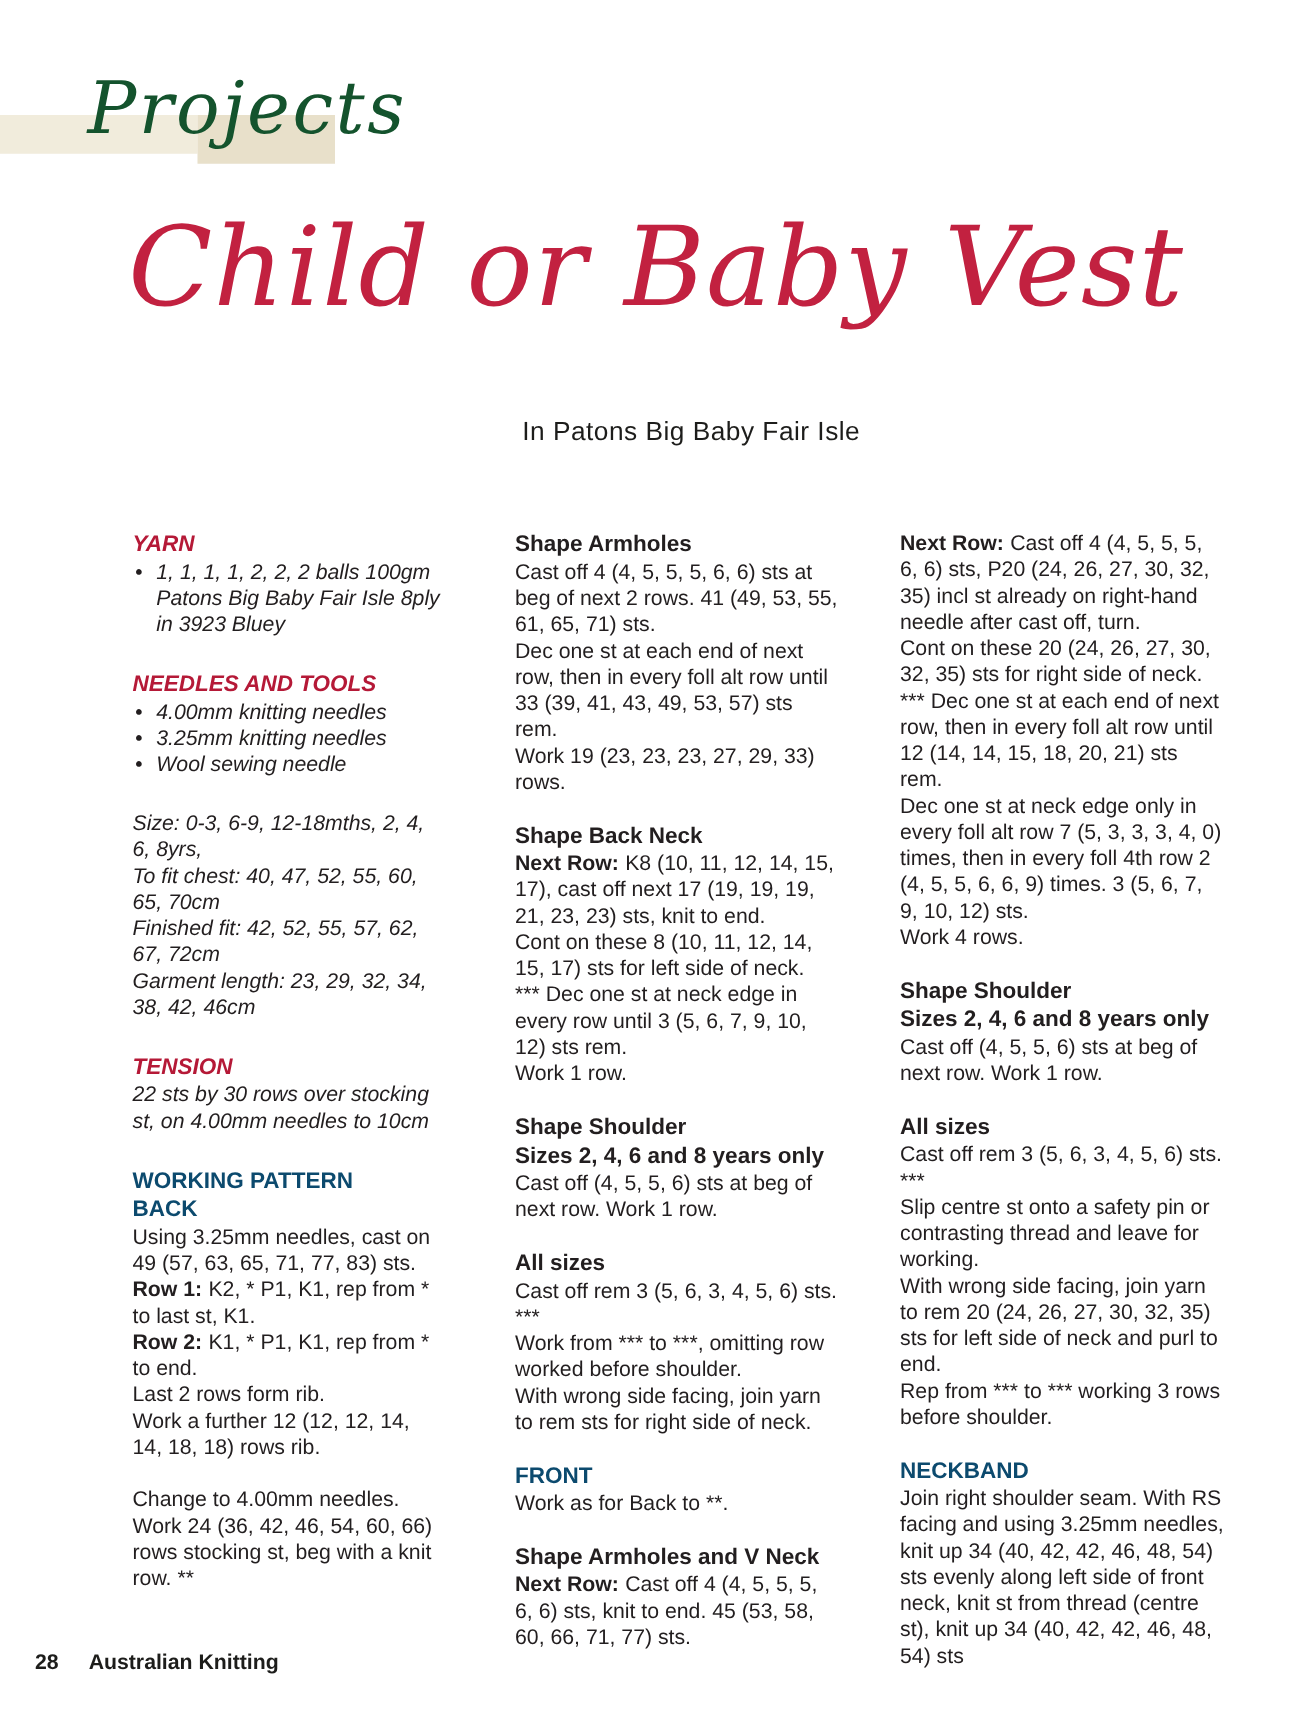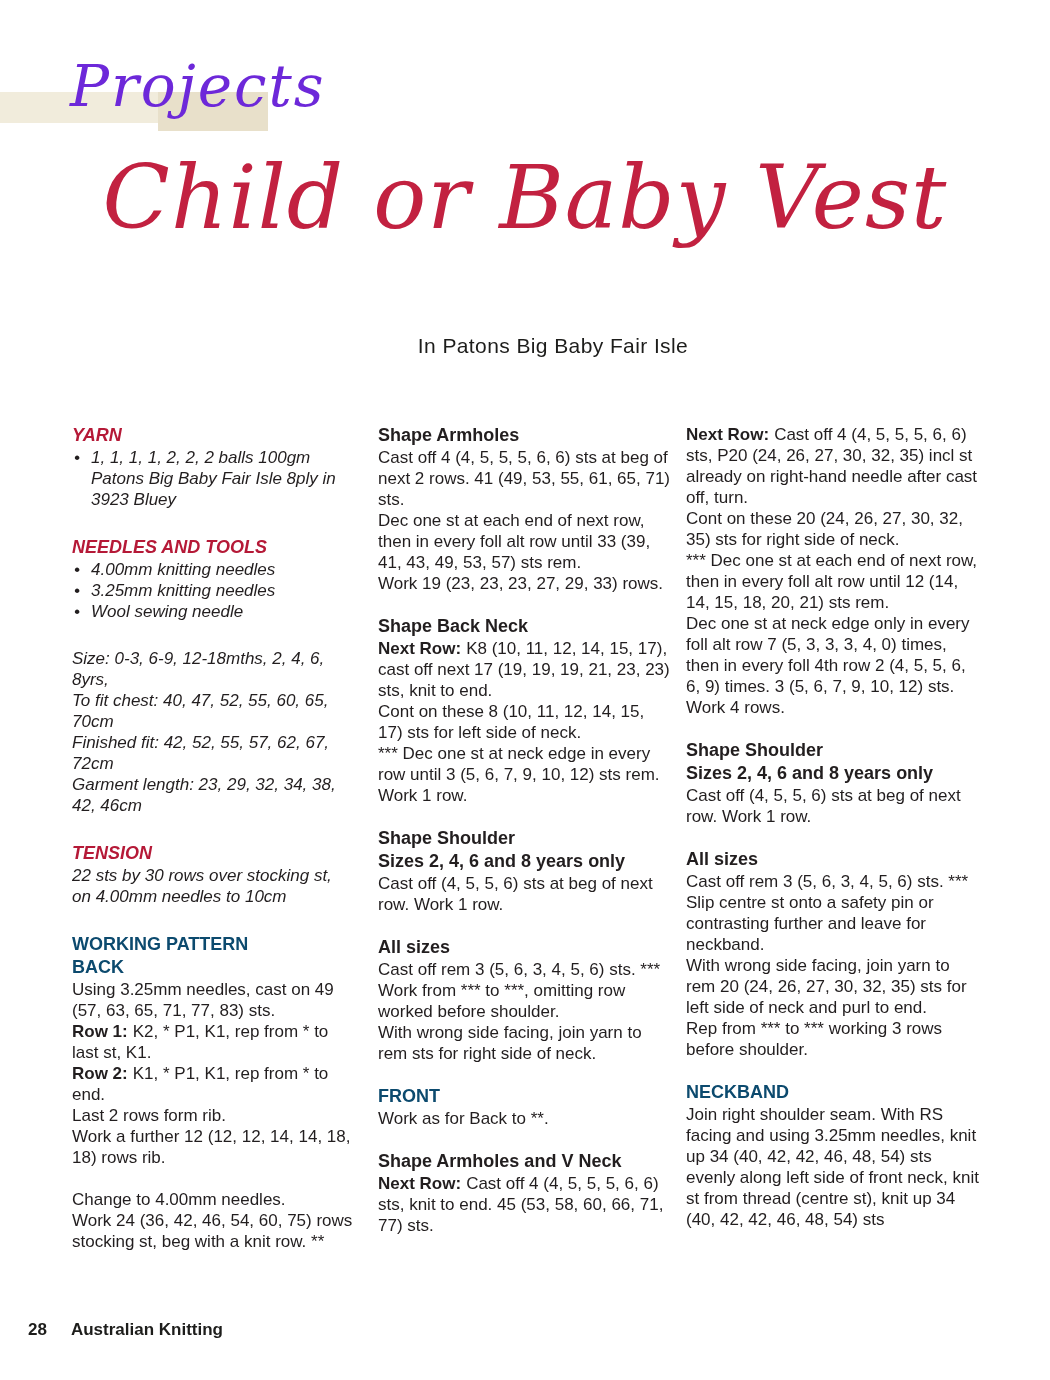--- a/index.html
+++ b/index.html
@@ -10,39 +10,39 @@
   }
   .page { position:absolute; left:0; top:0; width:1050px; height:1380px; background:#ffffff; overflow:hidden; }
 
   
   .band-light { position:absolute; left:0; top:92px; width:158px; height:31px; background:#f1ecdc; }
   .band-dark  { position:absolute; left:158px; top:92px; width:110px; height:39px; background:#e8e0ca; }
 
   .kicker {
     position:absolute; left:70px; top:52px; z-index:2;
     font-family:"DejaVu Serif", serif; font-style:italic;
-    font-size:58px; color:#6d28d9; letter-spacing:2px;
+    font-size:58px; color:#14532d; letter-spacing:2px;
   }
   .title {
-    position:absolute; left:0; top:146px; width:100%; text-align:center; z-index:2;
+    position:absolute; left:0; top:162px; width:100%; text-align:center; z-index:2;
     font-family:"DejaVu Serif", serif; font-style:italic; font-weight:normal;
     font-size:88px; color:#c22140; letter-spacing:1px; white-space:nowrap;
   }
   .subtitle {
     position:absolute; left:0; top:334px; width:100%; text-align:center;
     font-size:21px; letter-spacing:0.4px; color:#1d1d1b;margin-left:28px;
   }
 
   
   .col { position:absolute; top:424px; font-size:17px; line-height:21px; }
   .col-left  { left:72px;  width:282px; }
   .col-mid   { left:378px; width:292px; }
   .col-right { left:686px; width:294px; }
 
-  section { margin-bottom:21px; }
+  section { margin-bottom:21px;margin-left:34px; }
   .col-left section { margin-bottom:26px; }
   .sec-ital { font-style:italic; }
 
   h3 { font-size:18px; line-height:23px; font-weight:bold; }
   .h-red       { color:#0c4a6e; font-style:normal; }
   .h-red-ital  { color:#b51937; font-style:italic; }
   .h-black     { color:#221e1f; }
 
   .lead { font-weight:bold; margin-right:5px; }
   .spaced { margin-top:21px; }
@@ -101,21 +101,21 @@
 
     <section>
       <h3 class="h-red">WORKING PATTERN</h3>
       <h3 class="h-red">BACK</h3>
       <div>Using 3.25mm needles, cast on 49 (57, 63, 65, 71, 77, 83) sts.</div>
       <div><span class="lead">Row 1:</span><span>K2, * P1, K1, rep from * to last st, K1.</span></div>
       <div><span class="lead">Row 2:</span><span>K1, * P1, K1, rep from * to end.</span></div>
       <div>Last 2 rows form rib.</div>
       <div>Work a further 12 (12, 12, 14, 14, 18, 18) rows rib.</div>
       <div class="spaced">Change to 4.00mm needles.</div>
-      <div>Work 24 (36, 42, 46, 54, 60, 75) rows stocking st, beg with a knit row. **</div>
+      <div>Work 24 (36, 42, 46, 54, 60, 66) rows stocking st, beg with a knit row. **</div>
     </section>
 
   </div>
 
   <div class="col col-mid">
 
     <section>
       <h3 class="h-black">Shape Armholes</h3>
       <div>Cast off 4 (4, 5, 5, 5, 6, 6) sts at beg of next 2 rows. 41 (49, 53, 55, 61, 65, 71) sts.</div>
       <div>Dec one st at each end of next row, then in every foll alt row until 33 (39, 41, 43, 49, 53, 57) sts rem.</div>
@@ -167,21 +167,21 @@
 
     <section>
       <h3 class="h-black">Shape Shoulder</h3>
       <h3 class="h-black">Sizes 2, 4, 6 and 8 years only</h3>
       <div>Cast off (4, 5, 5, 6) sts at beg of next row. Work 1 row.</div>
     </section>
 
     <section>
       <h3 class="h-black">All sizes</h3>
       <div>Cast off rem 3 (5, 6, 3, 4, 5, 6) sts. ***</div>
-      <div>Slip centre st onto a safety pin or contrasting further and leave for neckband.</div>
+      <div>Slip centre st onto a safety pin or contrasting thread and leave for working.</div>
       <div>With wrong side facing, join yarn to rem 20 (24, 26, 27, 30, 32, 35) sts for left side of neck and purl to end.</div>
       <div>Rep from *** to *** working 3 rows before shoulder.</div>
     </section>
 
     <section>
       <h3 class="h-red">NECKBAND</h3>
       <div>Join right shoulder seam. With RS facing and using 3.25mm needles, knit up 34 (40, 42, 42, 46, 48, 54) sts evenly along left side of front neck, knit st from thread (centre st), knit up 34 (40, 42, 42, 46, 48, 54) sts</div>
     </section>
 
   </div>

